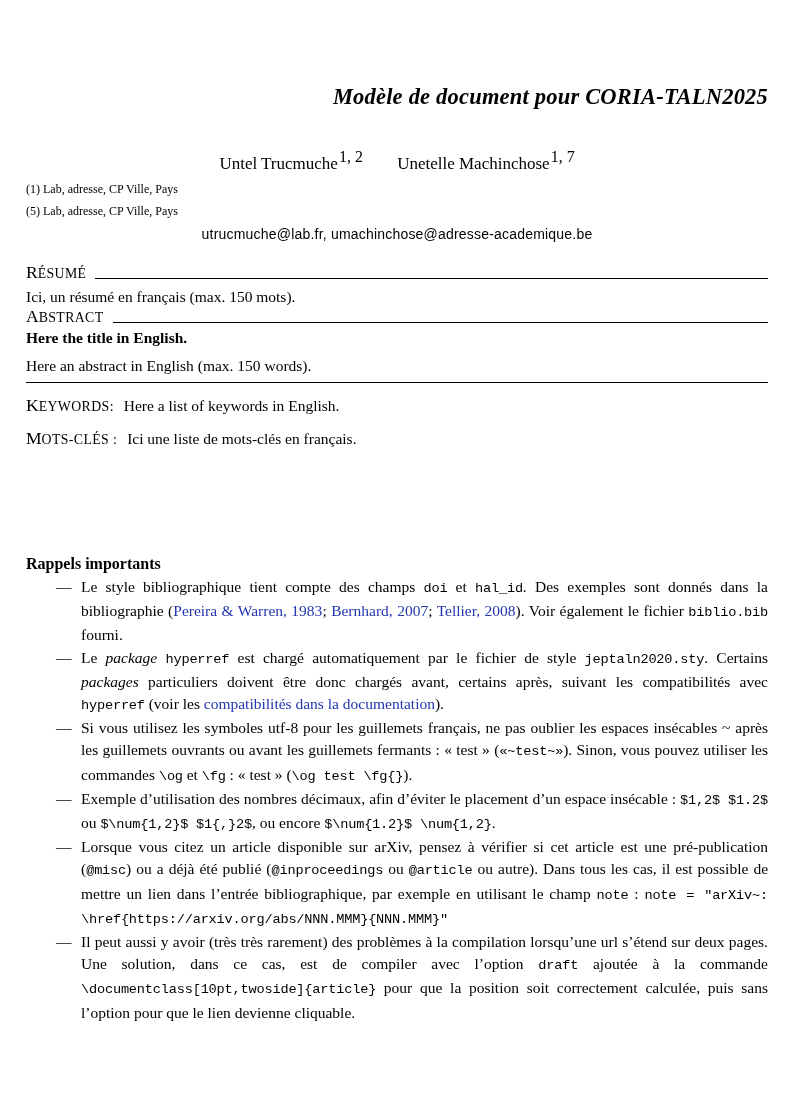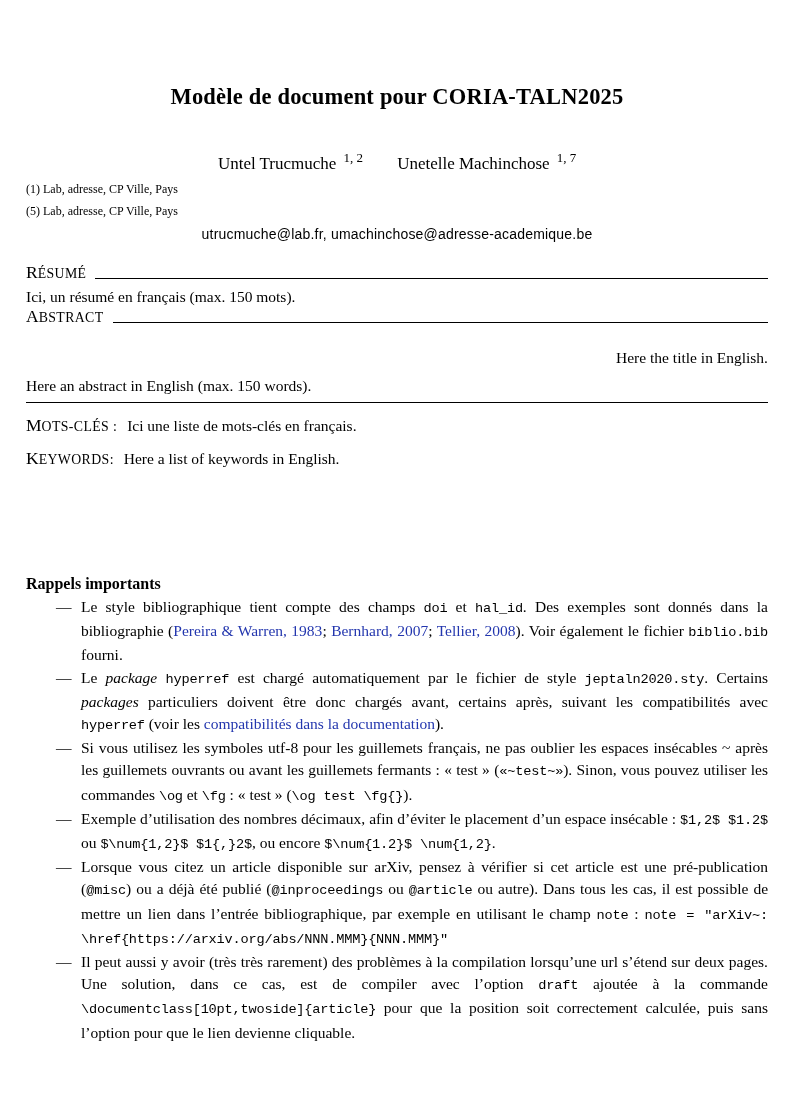--- a/index.html
+++ b/index.html
@@ -11,44 +11,45 @@
     background: #ffffff;
     color: #000000;
     font-family: "Liberation Serif", serif;
     font-size: 15.5px;
     padding: 0 26px;
     overflow: hidden;
   }
   .title {
     font-size: 22.5px;
     font-weight: bold;
-    text-align: center;
+    text-align: right;
     padding-top: 84px;
     letter-spacing: 0.2px;
+    font-style: italic;
   }
   .authors { text-align: center; margin-top: 44px; font-size: 17px; }
   .author-2 { margin-left: 30px; }
-  .author-sup { font-size: 13px; vertical-align: super; line-height: 0; margin-left: 7px; }
+  .author-sup { font-size: 16px; vertical-align: super; line-height: 0; margin-left: 1px; }
   .affiliations { text-align: left; font-size: 12px; line-height: 21.5px; margin-top: 5px; }
   .emails {
     text-align: center;
     font-family: Liberation Sans, sans-serif;
     font-size: 14px;
     margin-top: 4px;
     letter-spacing: 0.2px;
   }
   .abstract-block { margin-top: 20px; }
   .abs-heading { display: flex; align-items: flex-end; }
   .sc-label { white-space: pre; }
   .sc-initial { font-size: 17.5px; }
   .sc-rest { font-size: 13.8px; letter-spacing: 0.4px; }
   .heading-rule { flex: 1 1 auto; border-bottom: 1.6px solid #000; margin-left: 9px; margin-bottom: 4px; }
   .resume-text { margin-top: 5px; }
   .abs-heading-2 { margin-top: 0; }
-  .english-title { margin-top: 22px; font-weight: normal; text-align: right; }
+  .english-title { margin-top: 2px; font-weight: bold; }
   .english-abstract { margin-top: 10px; }
   .full-rule { border-bottom: 1.6px solid #000; margin-top: 7px; }
   .kw-line { margin-top: 12px; }
   .kw-text { margin-left: 6px; }
   .reminders { margin-top: 106px; }
   .reminders-heading { font-weight: bold; font-size: 16px; }
   .list { margin-top: 3px; }
   .item {
     position: relative;
     padding-left: 55px;
@@ -90,27 +91,27 @@
 
     <div class="abs-heading abs-heading-2">
       <span class="sc-label"><span class="sc-initial">A</span><span class="sc-rest">BSTRACT</span></span>
       <span class="heading-rule"></span>
     </div>
     <p class="english-title">Here the title in English.</p>
     <p class="english-abstract">Here an abstract in English (max. 150 words).</p>
     <div class="full-rule"></div>
 
     <p class="kw-line">
-      <span class="sc-label"><span class="sc-initial">M</span><span class="sc-rest">OTS-CLÉS :</span></span>
-      <span class="kw-text">Ici une liste de mots-clés en français.</span>
+      <span class="sc-label"><span class="sc-initial">K</span><span class="sc-rest">EYWORDS:</span></span>
+      <span class="kw-text">Here a list of keywords in English.</span>
     </p>
 
     <p class="kw-line">
-      <span class="sc-label"><span class="sc-initial">K</span><span class="sc-rest">EYWORDS:</span></span>
-      <span class="kw-text">Here a list of keywords in English.</span>
+      <span class="sc-label"><span class="sc-initial">M</span><span class="sc-rest">OTS-CLÉS :</span></span>
+      <span class="kw-text">Ici une liste de mots-clés en français.</span>
     </p>
 
   </div>
 
   <div class="reminders">
     <div class="reminders-heading">Rappels importants</div>
 
     <div class="list">
       <div class="item">
         <span class="marker">—</span>

